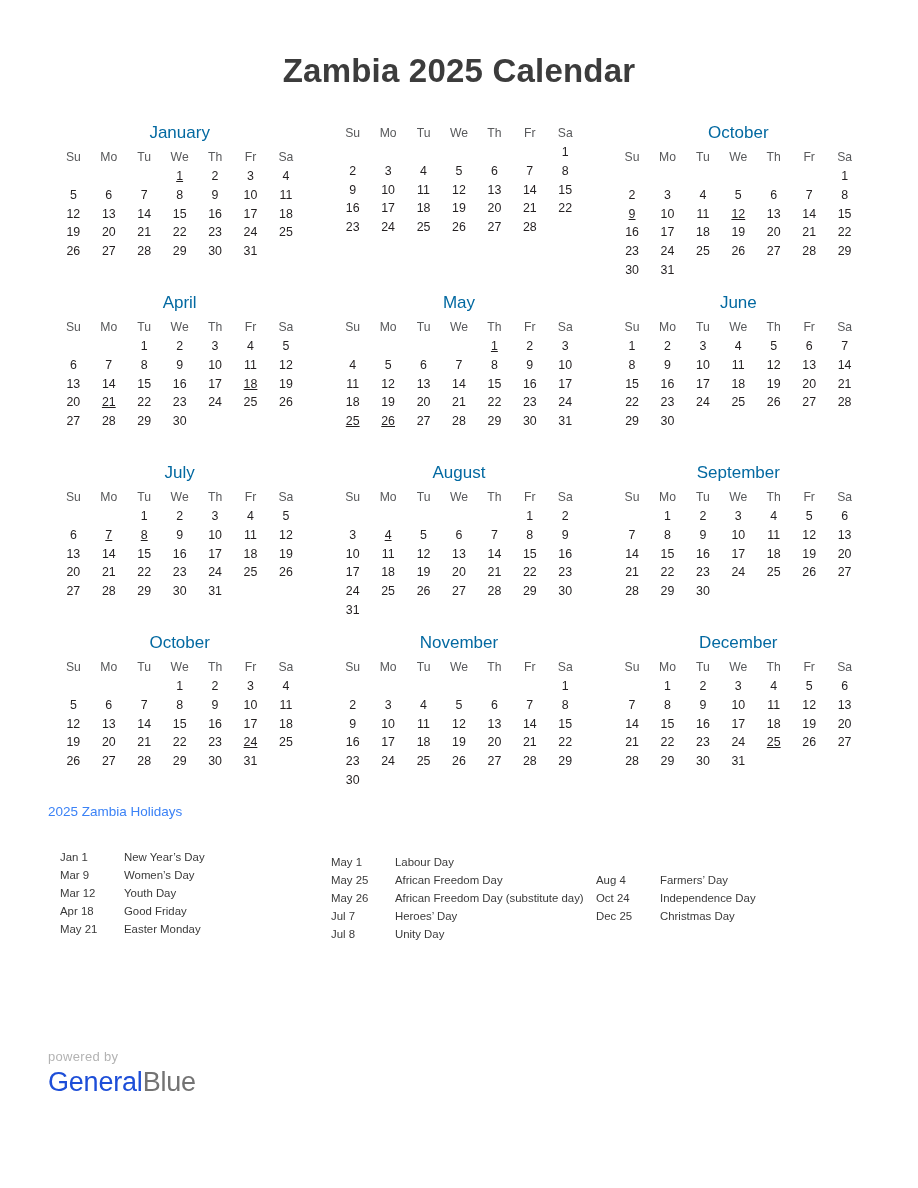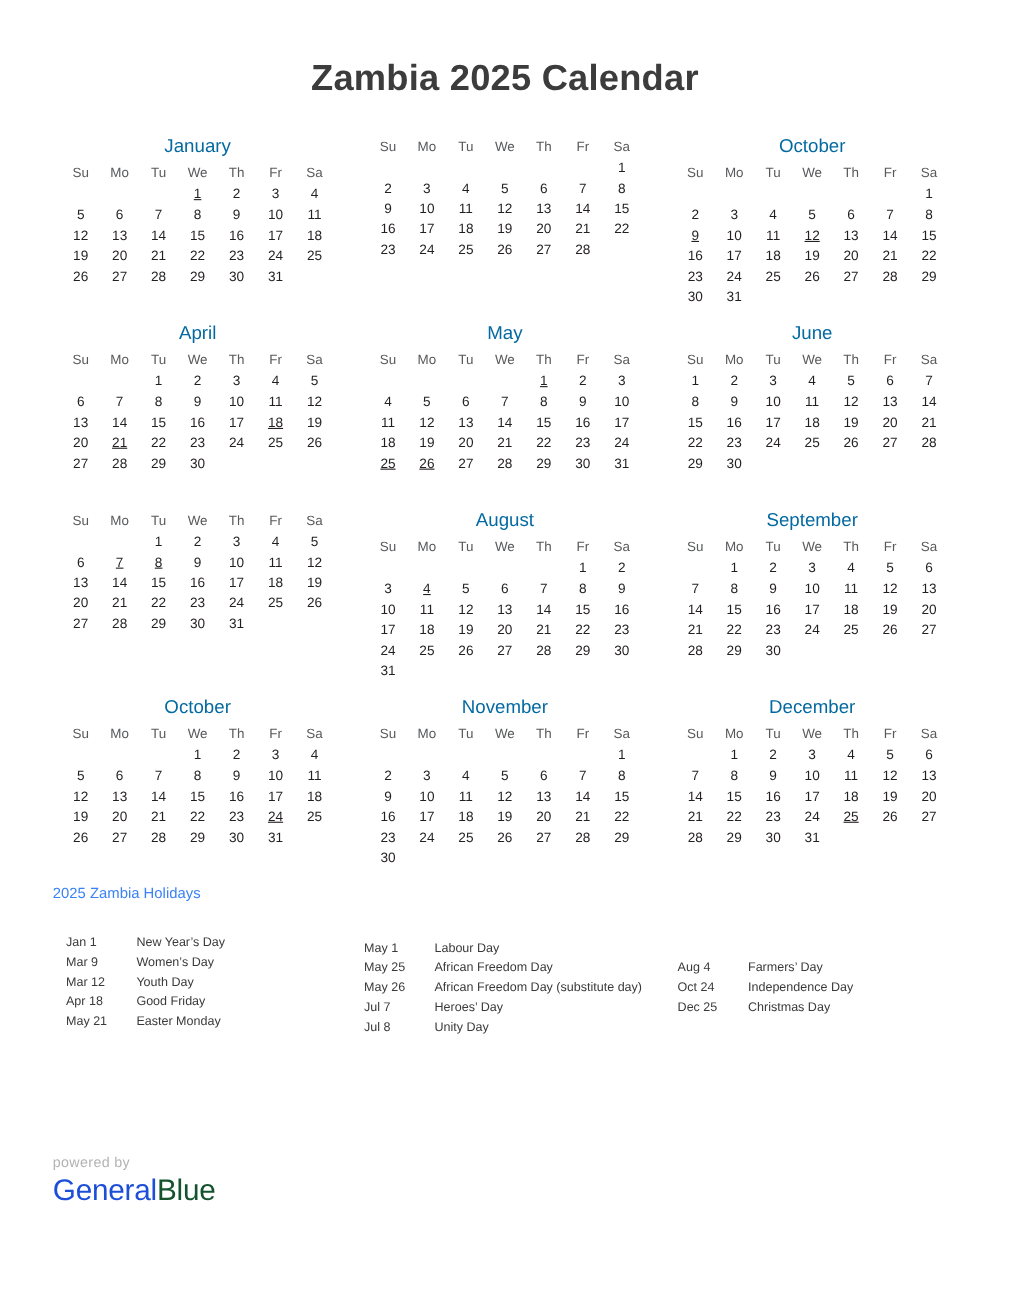--- a/index.html
+++ b/index.html
@@ -103,21 +103,21 @@
   .holiday-columns {
     position: relative;
     height: 120px;
   }
   .holiday-col {
     position: absolute;
     top: 13px;
   }
   .holiday-col.col-1 { left: 12px; }
   .holiday-col.col-2 { left: 283px; }
-  .holiday-col.col-3 { left: 568px; }
+  .holiday-col.col-3 { left: 548px; }
 
   .holiday-row {
     display: flex;
     height: 18px;
     line-height: 18px;
     font-size: 11.4px;
     color: #3a3a3a;
   }
   .holiday-date {
     width: 64px;
@@ -142,21 +142,21 @@
     line-height: 18px;
   }
   .brand {
     font-size: 27px;
     line-height: 32px;
     height: 32px;
     letter-spacing: -0.2px;
     white-space: nowrap;
   }
   .brand-general { color: #1d4ed8; }
-  .brand-blue { color: #14532d; }
+  .brand-blue { color: #737373; }
 </style>
 </head>
 <body>
 
 <h1 class="page-title">Zambia 2025 Calendar</h1>
 
 <div class="calendar-grid">
     <div class="month">
       <div class="month-name">January</div>
       <table class="month-table">
@@ -537,20 +537,21 @@
             <td class="empty"></td>
             <td class="empty"></td>
             <td class="empty"></td>
             <td class="empty"></td>
             <td class="empty"></td>
           </tr>
         </tbody>
       </table>
     </div>
     <div class="month">
+      <div class="month-name">July</div>
       <table class="month-table">
         <thead>
           <tr>
             <th>Su</th>
             <th>Mo</th>
             <th>Tu</th>
             <th>We</th>
             <th>Th</th>
             <th>Fr</th>
             <th>Sa</th>

